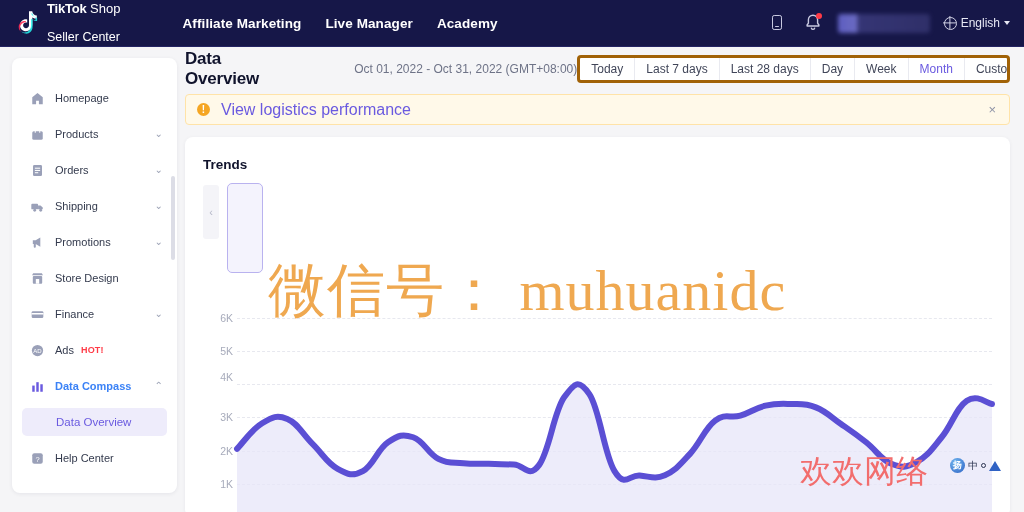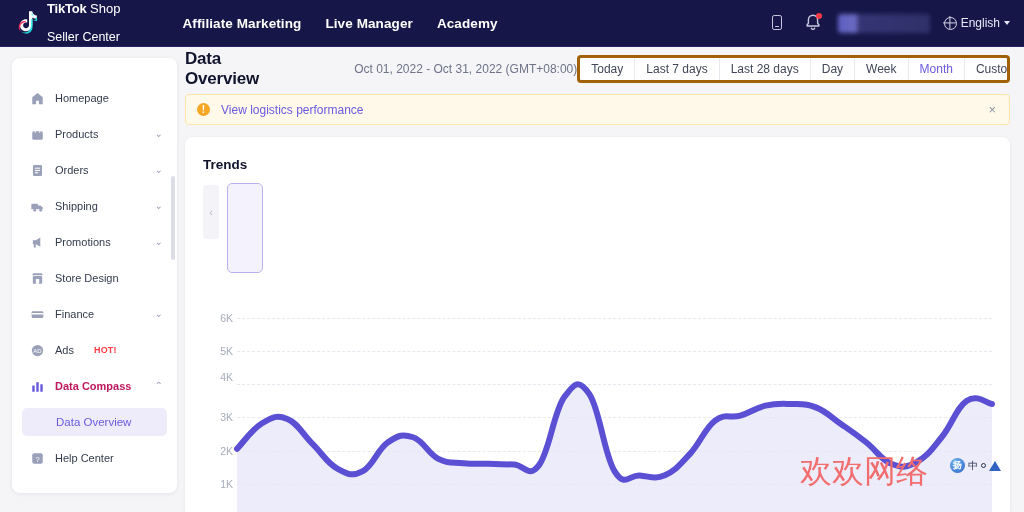--- a/index.html
+++ b/index.html
@@ -89,24 +89,24 @@
   .menu-item .mi-icon {
     width: 15px; height: 15px; flex: 0 0 15px; margin-right: 10px;
     color: #8b8fa8; display: flex; align-items: center; justify-content: center;
   }
   .menu-item .mi-label {
     font-size: 11px; color: #333a4d; white-space: nowrap;
   }
   .menu-item .mi-caret {
     margin-left: auto; color: #9aa0b4; font-size: 10px; line-height: 1;
   }
-  .menu-item.active .mi-label { color: #be185d; font-weight: 600; }
+  .menu-item.active .mi-label { color: #3b82f6; font-weight: 600; }
   .menu-item.active .mi-icon { color: #6a5ae0; }
   .badge-hot {
-    color: #ff3b47; font-size: 9px; font-weight: 700; margin-left: 20px;
+    color: #ff3b47; font-size: 9px; font-weight: 700; margin-left: 7px;
     letter-spacing: .2px;
   }
   .submenu-item {
     margin: 4px 10px 4px 10px; height: 28px; border-radius: 5px;
     display: flex; align-items: center; padding-left: 34px;
     background: #eeecfb; cursor: pointer;
   }
   .submenu-item .sm-label { font-size: 11.5px; color: #6a5ae0; }
   .side-scroll {
     position: absolute; right: 2px; top: 118px; width: 4px; height: 84px;
@@ -139,21 +139,21 @@
     margin: 3px 14px 0 8px; height: 31px;
     background: #fff9e9; border: 1px solid #ffe3a8; border-radius: 4px;
     display: flex; align-items: center; padding: 0 11px;
   }
   .alert-icon {
     width: 13px; height: 13px; border-radius: 50%; background: #f5a623;
     color: #fff; font-size: 10px; font-weight: 700; line-height: 13px;
     text-align: center; flex: 0 0 13px; margin-right: 7px;
   }
   .alert-text { font-size: 12px; color: #3c4154; }
-  .alert-link { font-size: 12px; color: #6a5ae0; cursor: pointer; margin-left: 4px; }
+  .alert-link { font-size: 16px; color: #6a5ae0; cursor: pointer; margin-left: 4px; }
   .alert-close {
     margin-left: auto; color: #8e93a6; font-size: 13px; cursor: pointer;
     line-height: 1; padding: 2px 2px;
   }
 
   .card {
     margin: 12px 14px 0 8px; background: #fff; border-radius: 8px;
     height: 380px; position: relative; overflow: hidden;
     box-shadow: 0 1px 4px rgba(20,20,60,.06);
   }
@@ -447,20 +447,21 @@
             <path id="area-path" fill="#e7e5f8" opacity="0.75" d="M 0.0 281.5 C 7.0 272.2, 19.3 247.9, 33.3 237.0 C 47.3 226.1, 52.7 222.0, 66.7 229.5 C 80.7 237.0, 86.0 254.7, 100.0 272.9 C 114.0 291.1, 119.3 306.2, 133.3 316.2 C 147.3 326.2, 152.7 330.0, 166.7 320.2 C 180.7 310.5, 186.0 282.3, 200.0 270.0 C 214.0 257.6, 219.3 255.2, 233.3 261.3 C 247.3 267.4, 252.7 289.4, 266.7 298.9 C 280.7 308.3, 286.0 304.6, 300.0 306.4 C 314.0 308.2, 319.3 307.0, 333.3 307.5 C 347.3 308.0, 352.7 308.2, 366.7 308.7 C 380.7 309.2, 386.0 334.4, 400.0 309.8 C 414.0 285.3, 419.3 217.9, 433.3 191.9 C 447.3 166.0, 452.7 159.2, 466.7 186.2 C 480.7 213.1, 486.0 290.5, 500.0 320.2 C 514.0 350.0, 519.3 326.3, 533.3 327.8 C 547.3 329.2, 552.7 335.1, 566.7 327.2 C 580.7 319.3, 586.0 310.1, 600.0 290.2 C 614.0 270.3, 619.3 246.4, 633.3 232.4 C 647.3 218.4, 652.7 229.2, 666.7 223.7 C 680.7 218.3, 686.0 210.6, 700.0 206.4 C 714.0 202.1, 719.3 202.9, 733.3 203.5 C 747.3 204.1, 752.7 202.0, 766.7 209.3 C 780.7 216.6, 786.0 225.4, 800.0 238.2 C 814.0 250.9, 819.3 255.4, 833.3 270.0 C 847.3 284.5, 852.7 300.2, 866.7 307.5 C 880.7 314.8, 886.0 314.4, 900.0 304.6 C 914.0 294.9, 919.3 283.8, 933.3 261.3 C 947.3 238.8, 952.7 209.9, 966.7 197.7 C 980.7 185.6, 993.0 202.3, 1000.0 203.5 L 1000 400 L 0 400 Z"></path>
             <path id="line-path" fill="none" stroke="#5b4fd4" stroke-width="6" stroke-linejoin="round" stroke-linecap="round" vector-effect="non-scaling-stroke" d="M 0.0 281.5 C 7.0 272.2, 19.3 247.9, 33.3 237.0 C 47.3 226.1, 52.7 222.0, 66.7 229.5 C 80.7 237.0, 86.0 254.7, 100.0 272.9 C 114.0 291.1, 119.3 306.2, 133.3 316.2 C 147.3 326.2, 152.7 330.0, 166.7 320.2 C 180.7 310.5, 186.0 282.3, 200.0 270.0 C 214.0 257.6, 219.3 255.2, 233.3 261.3 C 247.3 267.4, 252.7 289.4, 266.7 298.9 C 280.7 308.3, 286.0 304.6, 300.0 306.4 C 314.0 308.2, 319.3 307.0, 333.3 307.5 C 347.3 308.0, 352.7 308.2, 366.7 308.7 C 380.7 309.2, 386.0 334.4, 400.0 309.8 C 414.0 285.3, 419.3 217.9, 433.3 191.9 C 447.3 166.0, 452.7 159.2, 466.7 186.2 C 480.7 213.1, 486.0 290.5, 500.0 320.2 C 514.0 350.0, 519.3 326.3, 533.3 327.8 C 547.3 329.2, 552.7 335.1, 566.7 327.2 C 580.7 319.3, 586.0 310.1, 600.0 290.2 C 614.0 270.3, 619.3 246.4, 633.3 232.4 C 647.3 218.4, 652.7 229.2, 666.7 223.7 C 680.7 218.3, 686.0 210.6, 700.0 206.4 C 714.0 202.1, 719.3 202.9, 733.3 203.5 C 747.3 204.1, 752.7 202.0, 766.7 209.3 C 780.7 216.6, 786.0 225.4, 800.0 238.2 C 814.0 250.9, 819.3 255.4, 833.3 270.0 C 847.3 284.5, 852.7 300.2, 866.7 307.5 C 880.7 314.8, 886.0 314.4, 900.0 304.6 C 914.0 294.9, 919.3 283.8, 933.3 261.3 C 947.3 238.8, 952.7 209.9, 966.7 197.7 C 980.7 185.6, 993.0 202.3, 1000.0 203.5"></path>
           </svg>
         </div>
       </div>
     </div>
 
     <div class="page-scrollbar"></div>
   </div>
 
+  <div class="wm-orange">微信号： muhuanidc</div>
   <div class="wm-red">欢欢网络</div>
   <div class="ime-badge">
     <span class="ime-logo">扬</span>
     <span class="ime-txt">中</span>
     <span class="ime-dot"></span>
     <span class="ime-tri"></span>
   </div>
 
 </div>
 

